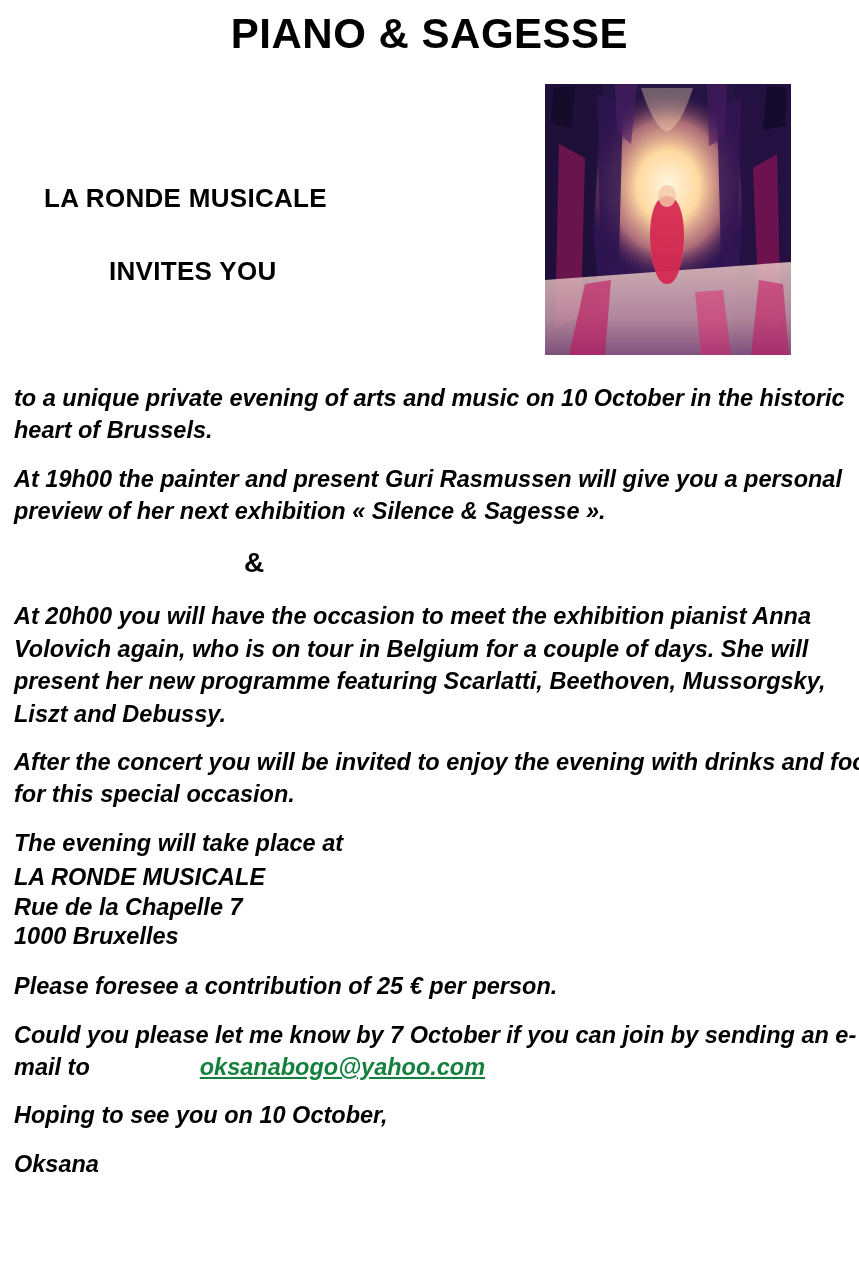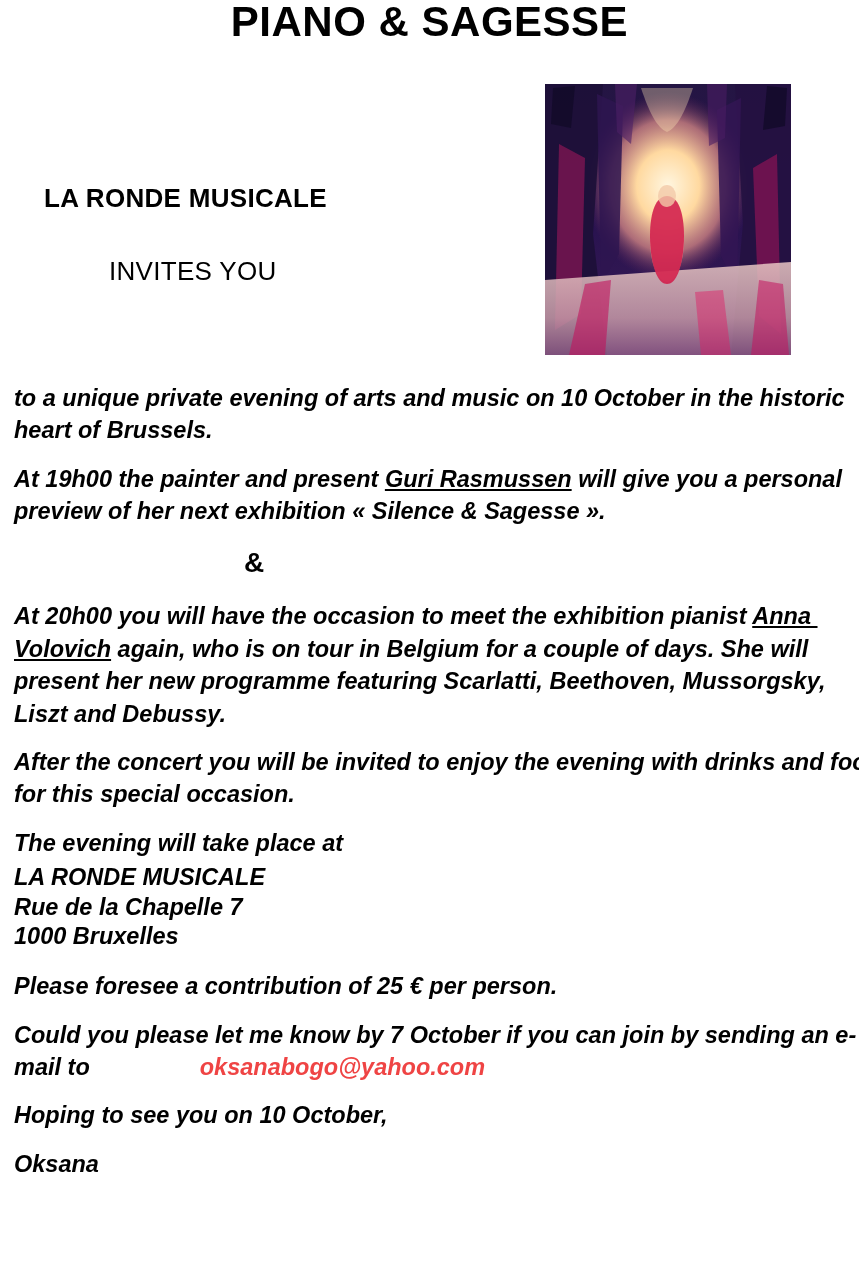--- a/index.html
+++ b/index.html
@@ -22,21 +22,21 @@
     height: 1284px;
     box-sizing: border-box;
   }
 
   .title {
     font-size: 42px;
     font-weight: bold;
     text-align: center;
     letter-spacing: 0.5px;
     margin: 0;
-    padding-top: 0;
+    padding-top: 12px;
     line-height: 1.05;
   }
 
   .artwork {
     position: absolute;
     left: 545px;
     top: 84px;
     width: 246px;
     height: 271px;
     overflow: hidden;
@@ -51,21 +51,21 @@
     width: 470px;
   }
   .host-line-1 {
     font-size: 26px;
     font-weight: bold;
     letter-spacing: 0.3px;
     margin: 0;
   }
   .host-line-2 {
     font-size: 26px;
-    font-weight: normal;
+    font-weight: bold;
     letter-spacing: 0.3px;
     margin: 0;
     padding-top: 42px;
     padding-left: 65px;
   }
 
   .body-copy {
     position: absolute;
     left: 14px;
     top: 382px;
@@ -85,41 +85,41 @@
   .amp {
     text-align: center;
     font-size: 28px;
     font-weight: bold;
     font-style: normal;
     margin: 14px 0 18px 0;
     padding-right: 390px;
   }
 
   .u {
-    text-decoration: underline;
   }
 
   .addr-line {
     font-size: 23.5px;
     font-style: italic;
     font-weight: bold;
     line-height: 1.26;
     margin: 0;
   }
   .addr-block { margin-bottom: 18px; }
 
   .email-row {
     font-size: 23.5px;
     font-style: italic;
     font-weight: bold;
     line-height: 1.38;
     margin: 0 0 16px 0;
   }
   .email-link {
-    color: #ef4444;
+    color: #15803d;
+    text-decoration: underline;
     padding-left: 110px;
   }
 
   .sig { margin-bottom: 0; }
 </style>
 </head>
 <body>
 
 <div class="page">
 

